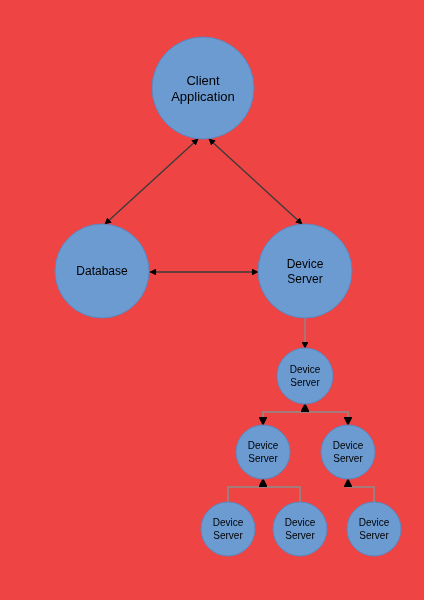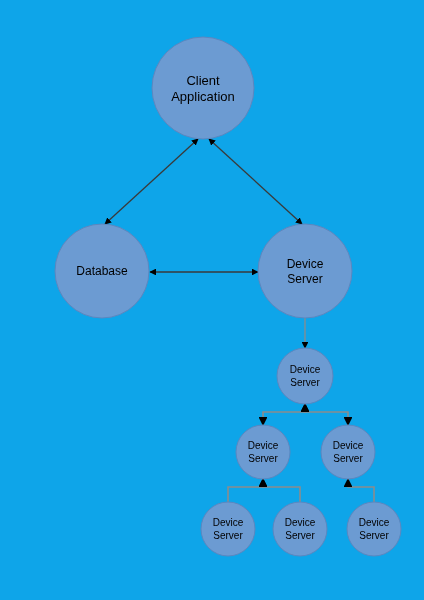--- a/index.html
+++ b/index.html
@@ -8,21 +8,21 @@
     padding: 0;
     background: #ffffff;
   }
   body {
     font-family: "Liberation Sans", sans-serif;
   }
   #canvas {
     position: relative;
     width: 424px;
     height: 600px;
-    background: #0ea5e9;
+    background: #ef4444;
     overflow: hidden;
   }
   #diagram-svg {
     position: absolute;
     left: 0;
     top: 0;
     width: 424px;
     height: 600px;
     display: block;
   }

